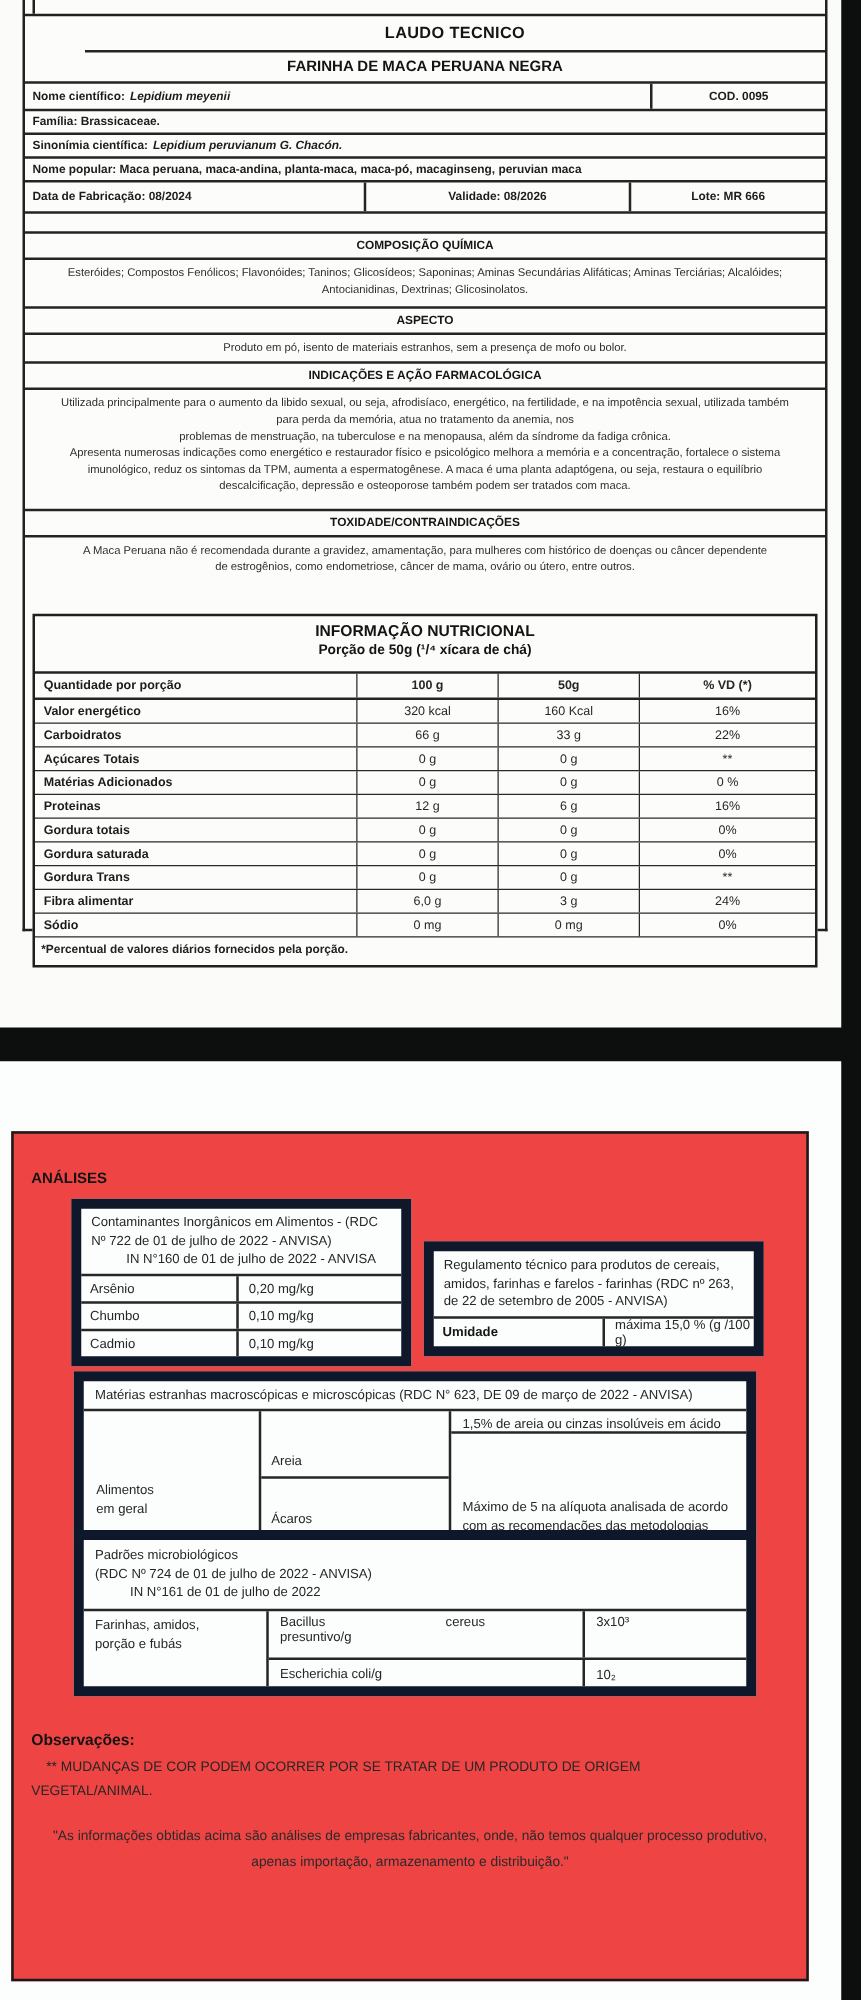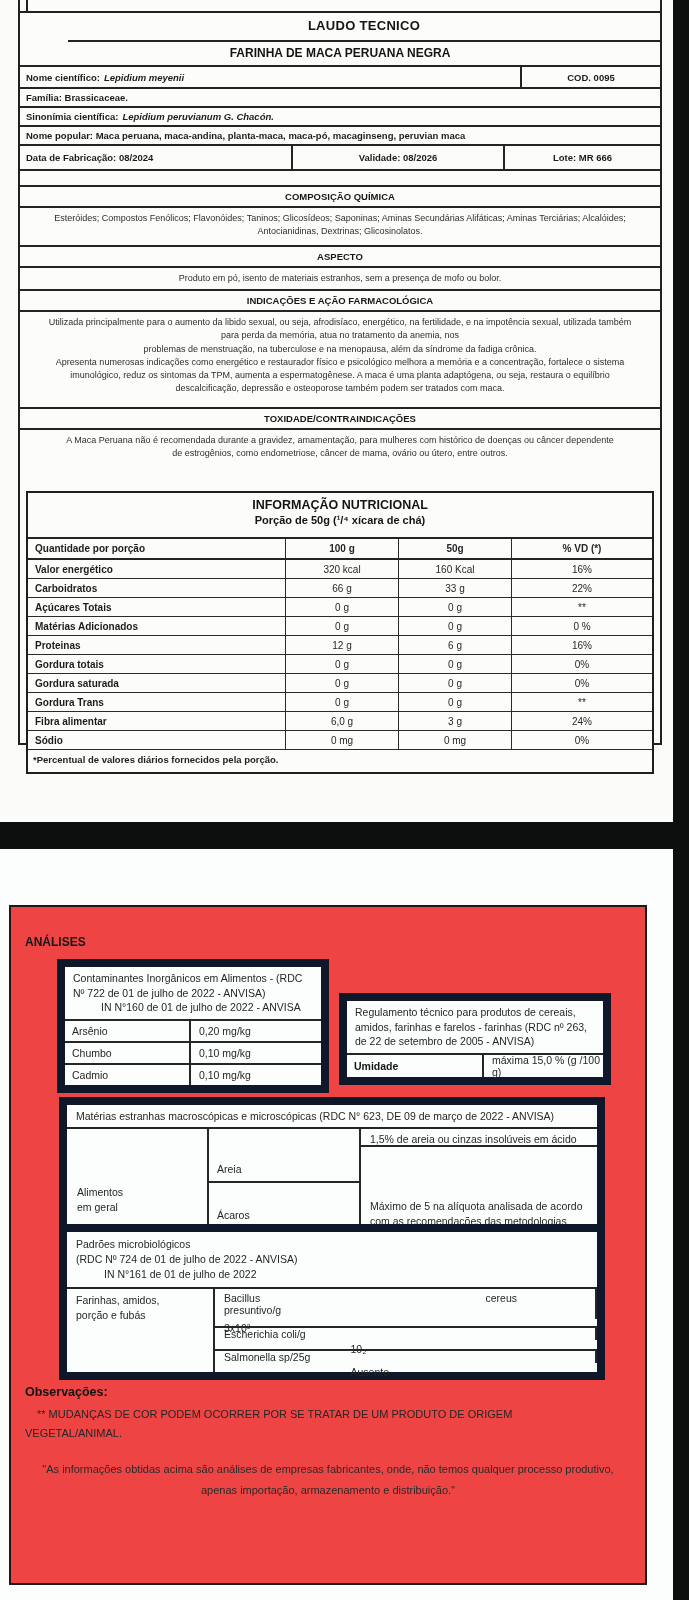--- a/index.html
+++ b/index.html
@@ -69,21 +69,21 @@
   .mat-c2 .cell2{flex:1;padding:26px 0 0 8px;}
   .mat-c3{flex:1;display:flex;flex-direction:column;gap:47px;}
   .mat-c3 .cell1{height:46px;border-bottom:2px solid #262626;padding:4px 0 0 9px;}
   .mat-c3 .cell2{flex:1;padding:5px 14px 0 9px;line-height:15px;}
   
   #tbl-pad{left:48px;top:317px;width:530px;}
   #tbl-pad .hdr{padding:5px 6px 5px 9px;line-height:15px;}
   .pad-body{display:flex;}
   .pad-c1{width:137px;border-right:2px solid #262626;padding:4px 0 0 9px;line-height:15px;}
   .pad-right{flex:1;display:flex;flex-direction:column;}
-  .prow{display:flex;border-bottom:2px solid #262626;flex-direction:column;}
+  .prow{display:flex;border-bottom:2px solid #262626;}
   .prow:last-child{border-bottom:none;}
   .prow .pc2{flex:1;border-right:2px solid #262626;padding:3px 0 3px 9px;}
   .prow .pc3{width:120px;padding:3px 0 0 9px;}
   .prow.r1{height:37px;}
   .prow.r2,.prow.r3{height:21px;align-items:center;}
   .prow.r2 .pc2,.prow.r3 .pc2{align-self:stretch;display:flex;align-items:center;padding-top:0;padding-bottom:0;}
   .bac-line{display:flex;justify-content:space-between;padding-right:78px;}
   
   .obs{position:absolute;left:14px;top:478px;width:600px;}
   .obs-title{font-weight:bold;font-size:12.5px;color:#141414;}
@@ -295,24 +295,20 @@
                 <span>cereus</span>
               </div>
               <div>presuntivo/g</div>
             </div>
             <div class="pc3">3x10³</div>
           </div>
           <div class="prow r2">
             <div class="pc2">Escherichia coli/g</div>
             <div class="pc3">10₂</div>
           </div>
-          <div class="prow r3">
-            <div class="pc2">Salmonella sp/25g</div>
-            <div class="pc3">Ausente</div>
-          </div>
         </div>
       </div>
     </div>
 
     <div class="obs">
       <div class="obs-title">Observações:</div>
       <div class="obs-line first">** MUDANÇAS DE COR PODEM OCORRER POR SE TRATAR DE UM PRODUTO DE ORIGEM</div>
       <div class="obs-line">VEGETAL/ANIMAL.</div>
     </div>
 

